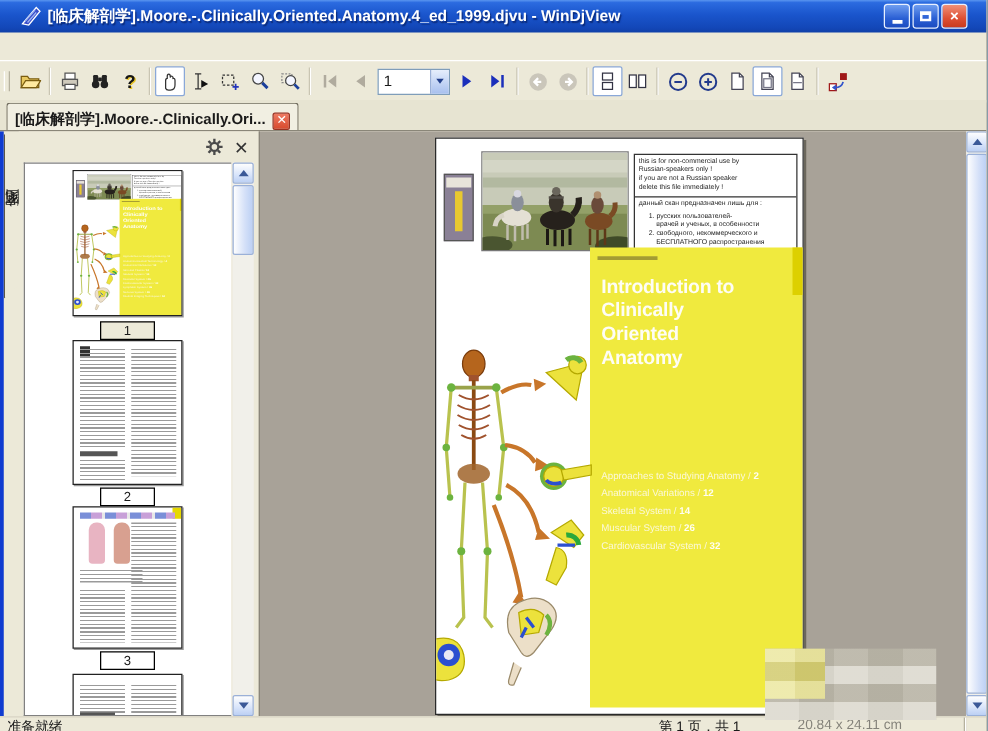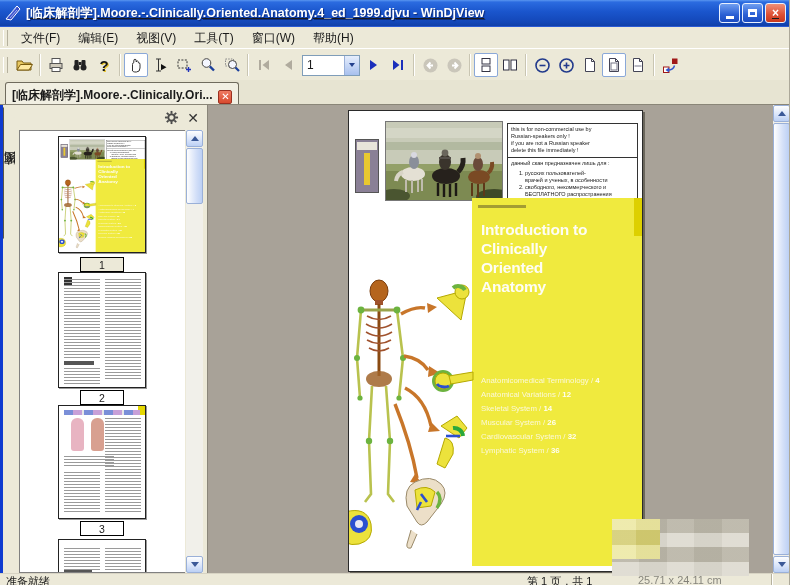--- a/index.html
+++ b/index.html
@@ -2,21 +2,21 @@
 <html><head>
 <meta charset="utf-8">
 <style>
   html,body{margin:0;padding:0;background:#3a6ea5;}
   .window{position:relative;width:790px;height:585px;overflow:hidden;background:#ece9d8;
     font-family:"Liberation Sans","DejaVu Sans",sans-serif;font-size:12px;color:#1a1a1a;
     border-right:1px solid #aca899;box-sizing:border-box;}
   
   .titlebar{position:absolute;left:0;top:0;width:790px;height:26px;
     background:linear-gradient(180deg,#5a96f0 0%,#2b6be0 8%,#1a55cc 45%,#1347b8 85%,#1040a8 100%);
-    display:flex;align-items:center;padding:0 4px;box-sizing:border-box;text-decoration:underline;}
+    display:flex;align-items:center;padding:0 16px;box-sizing:border-box;}
   .app-icon{width:18px;height:18px;margin-right:4px;flex:0 0 auto;}
   .title-text{color:#fff;font-weight:bold;font-size:12.5px;white-space:nowrap;overflow:hidden;
     text-shadow:1px 1px 1px #0a2a7a;flex:1;}
   .win-btns{display:flex;gap:2px;}
   .wbtn{width:21px;height:20px;border-radius:3px;border:1px solid #e8f0ff;box-sizing:border-box;
     background:linear-gradient(180deg,#6f9ef0,#2a5fd4 60%,#1c4cc0);display:flex;align-items:center;
     justify-content:center;color:#fff;font-weight:bold;font-size:12px;line-height:1;}
   .wbtn.close{background:linear-gradient(180deg,#f09078,#dd4f33 60%,#c83a1e);}
   .glyph-min{display:block;width:8px;height:3px;background:#fff;margin-top:9px;}
   .glyph-max{display:block;width:9px;height:8px;border:2px solid #fff;border-top-width:3px;box-sizing:border-box;}
@@ -155,29 +155,20 @@
       <span class="wbtn">
           <span class="glyph-min"></span>
         </span>
       <span class="wbtn">
           <span class="glyph-max"></span>
         </span>
       <span class="wbtn close">×</span>
     </span>
   </div>
 
-  <div class="menubar">
-    <span class="grip"></span>
-    <span class="menu-item">文件(F)</span>
-    <span class="menu-item">编辑(E)</span>
-    <span class="menu-item">视图(V)</span>
-    <span class="menu-item">工具(T)</span>
-    <span class="menu-item">窗口(W)</span>
-    <span class="menu-item">帮助(H)</span>
-  </div>
 
   <div class="toolbar">
     <span class="grip"></span>
 
     <span class="tb">
       <svg width="17" height="16" viewBox="0 0 17 16">
         <path d="M1 13 L1 4 h5 l1.5 2 H15 v7 z" fill="#e8c860" stroke="#7a5c10"></path>
         <path d="M1 13 L4.5 7.5 h12 l-3.5 5.5 z" fill="#ffe9a0" stroke="#7a5c10"></path>
       </svg>
     </span>
@@ -645,26 +636,25 @@
         <div class="yellow">
           <div class="bookmark"></div>
           <div class="smudge"></div>
           <div class="cover-title">
             <div>Introduction to</div>
             <div>Clinically</div>
             <div>Oriented</div>
             <div>Anatomy</div>
           </div>
           <div class="toc">
-            <div><span>Anatomicomedical Terminology /</span> <b>4</b></div>
+            <div><span>Approaches to Studying Anatomy /</span> <b>2</b></div>
             <div><span>Anatomical Variations /</span> <b>12</b></div>
             <div><span>Skeletal System /</span> <b>14</b></div>
             <div><span>Muscular System /</span> <b>26</b></div>
             <div><span>Cardiovascular System /</span> <b>32</b></div>
-            <div><span>Lymphatic System /</span> <b>36</b></div>
           </div>
         </div>
 
         <div class="skeleton-wrap">
           <svg width="126" height="292" viewBox="0 0 126 292">
 
             <ellipse cx="30" cy="15" rx="9" ry="11" fill="#b5651d" stroke="#7a3c0c"></ellipse>
             <rect x="26" y="24" width="8" height="5" fill="#a0522d"></rect>
             <line x1="30" y1="28" x2="30" y2="100" stroke="#8a4a12" stroke-width="3"></line>
             <g stroke="#a0522d" fill="none" stroke-width="1.6">
@@ -751,21 +741,21 @@
       <span class="sb-thumb" style="top:18px;bottom:18px;"></span>
       <span class="sb-btn sb-down">
           <span class="chev-down"></span>
         </span>
     </div>
   </div>
 
   <div class="statusbar">
     <span class="st-left">准备就绪</span>
     <span class="st-page">第 1 页，共 1</span>
-    <span class="st-size">25.71 x 24.11 cm</span>
+    <span class="st-size">20.84 x 24.11 cm</span>
     <span class="st-div"></span>
   </div>
 
   <div class="mosaic">
     <div class="mosaic-y"></div>
   </div>
 
 </div>
 
 </body></html>

